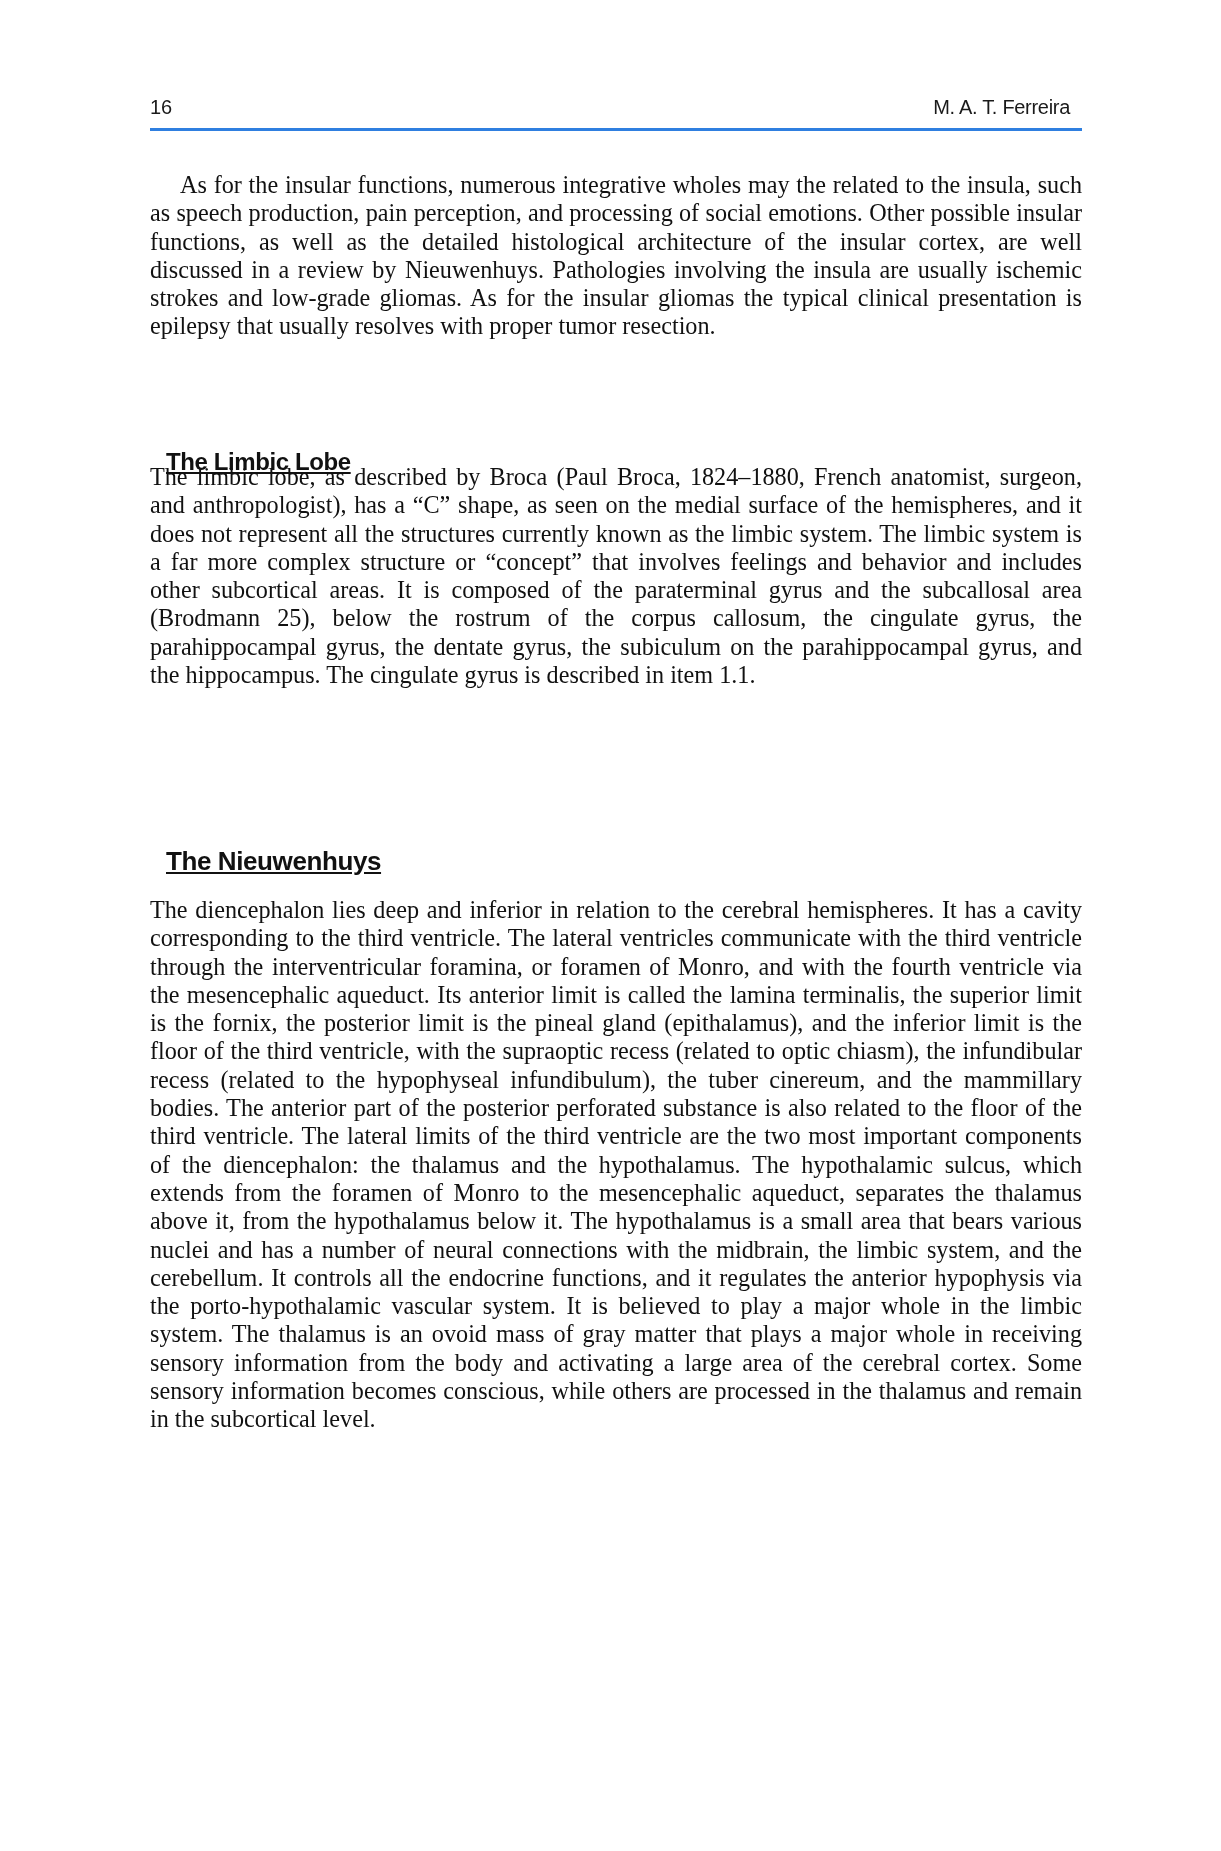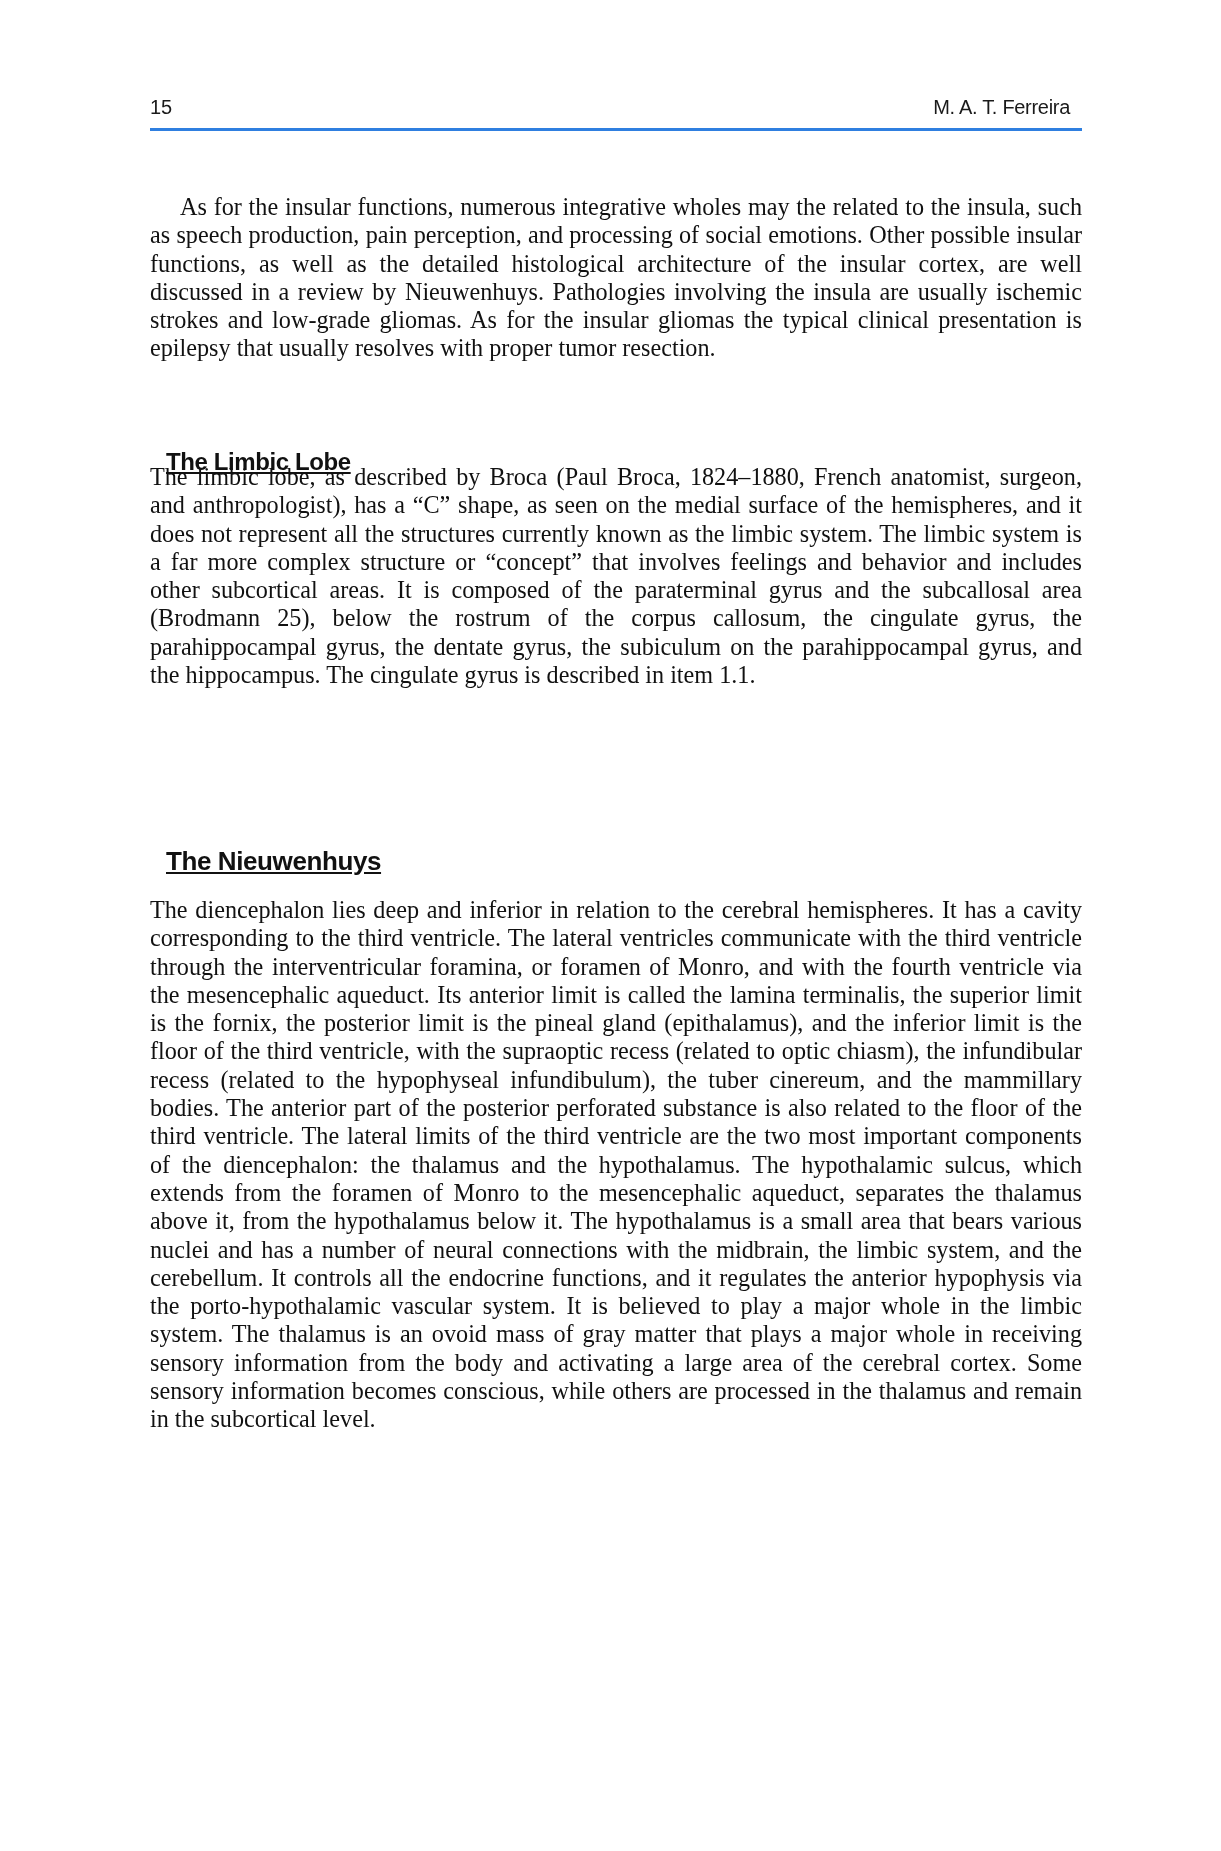--- a/index.html
+++ b/index.html
@@ -57,21 +57,20 @@
       hyphens: manual;
     }
     .para {
       position: absolute;
       left: 0;
       width: 932px;
       margin: 0;
     }
     .para.indent {
       text-indent: 30px;
-      margin-top: 22px;
     }
     .section-head {
       position: absolute;
       left: 0;
       margin: 16px;
       font-family: "Liberation Sans", "DejaVu Sans", sans-serif;
       font-weight: bold;
       color: #111111;
       letter-spacing: -0.4px;
       text-decoration: underline;
@@ -82,21 +81,21 @@
     .section-head.level1 {
       font-size: 26px;
     }
   </style>
 </head>
 <body>
 
 <div class="page">
 
   <div class="running-head">
-    <span class="page-number">15</span>
+    <span class="page-number">16</span>
     <span class="author">M. A. T. Ferreira</span>
   </div>
   <div class="head-rule"></div>
 
   <p class="para indent body-text" style="top:171px;">As for the insular functions, numerous integrative wholes may the related to the insula, such as speech production, pain perception, and processing of social emo­tions. Other possible insular functions, as well as the detailed histological architec­ture of the insular cortex, are well discussed in a review by Nieuwenhuys. Pathologies involving the insula are usually ischemic strokes and low-grade gliomas. As for the insular gliomas the typical clinical presentation is epilepsy that usually resolves with proper tumor resection.</p>
 
   <h3 class="section-head level2" style="top:432px;">The Limbic Lobe</h3>
 
   <p class="para body-text" style="top:463px;">The limbic lobe, as described by Broca (Paul Broca, 1824–1880, French anatomist, surgeon, and anthropologist), has a “C” shape, as seen on the medial surface of the hemispheres, and it does not represent all the structures currently known as the lim­bic system. The limbic system is a far more complex structure or “concept” that involves feelings and behavior and includes other subcortical areas. It is composed of the paraterminal gyrus and the subcallosal area (Brodmann 25), below the ros­trum of the corpus callosum, the cingulate gyrus, the parahippocampal gyrus, the dentate gyrus, the subiculum on the parahippocampal gyrus, and the hippocampus. The cingulate gyrus is described in item 1.1.</p>
 

